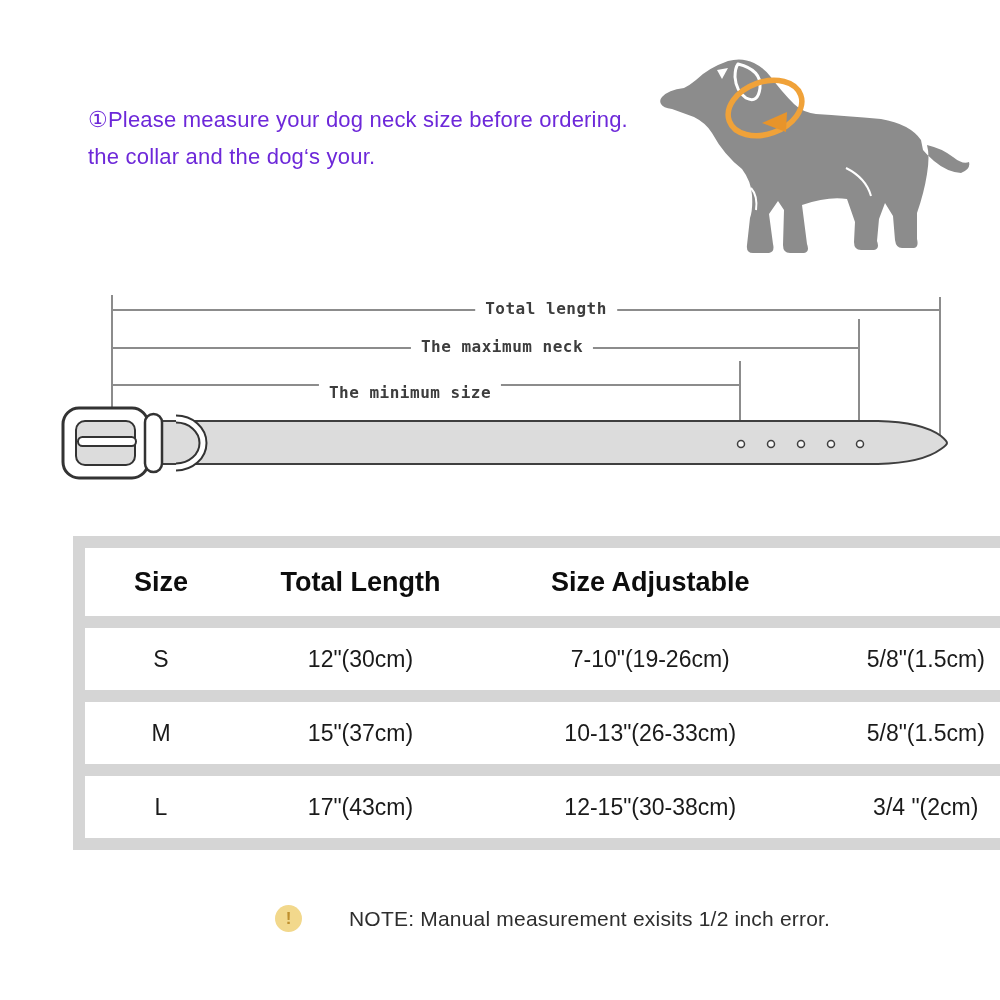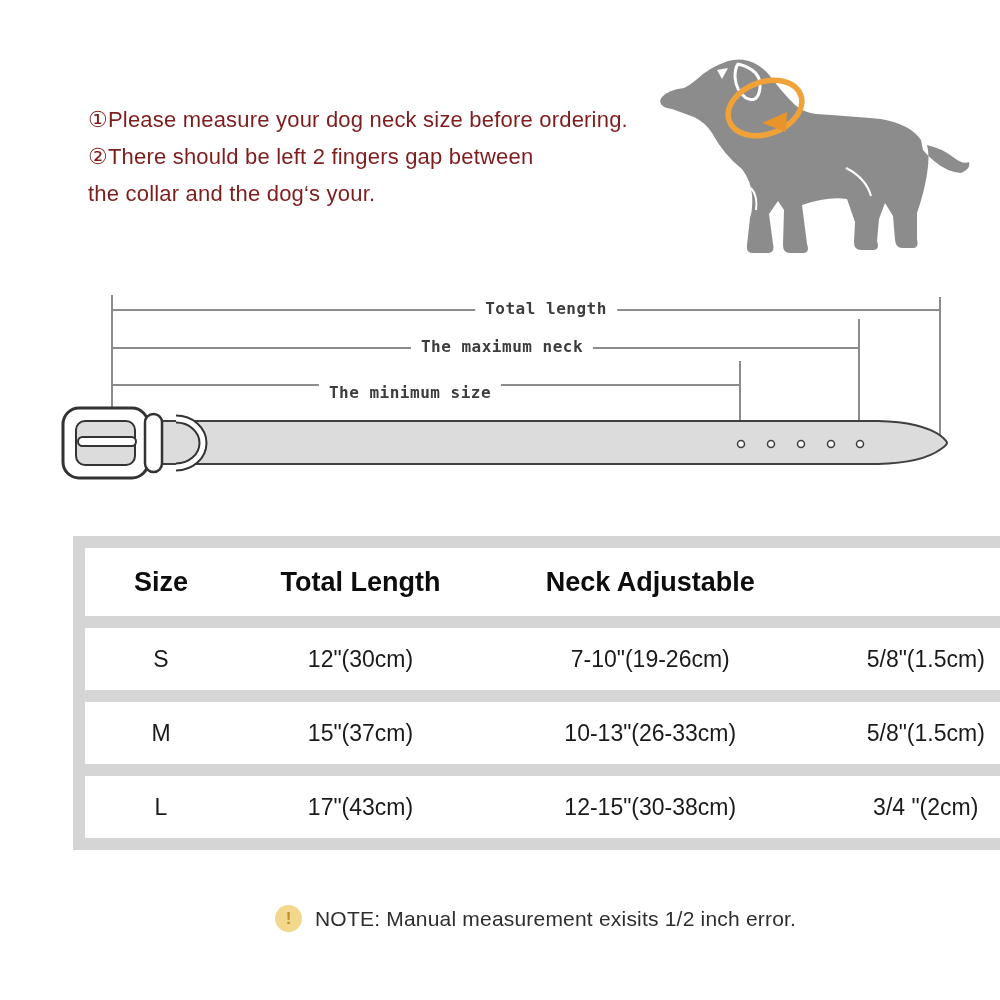--- a/index.html
+++ b/index.html
@@ -12,21 +12,21 @@
     background: #ffffff;
     overflow: hidden;
   }
 
   
   .instructions {
     position: absolute;
     left: 88px;
     top: 101px;
     width: 620px;
-    color: #7f1d1d;
+    color: #6d28d9;
     font-size: 22px;
     line-height: 37px;
     letter-spacing: 0.2px;
   }
 
   
   .dog-figure {
     position: absolute;
     left: 650px;
     top: 28px;
@@ -109,30 +109,30 @@
     display: flex;
     align-items: center;
     justify-content: center;
     flex: 0 0 auto;
   }
   .note-text {
     font-size: 21px;
     color: #2e2e2e;
     letter-spacing: 0.2px;
     white-space: nowrap;
+    margin-left: 34px;
   }
 </style>
 </head>
 <body>
 
 <div class="stage">
 
   <div class="instructions">
     <div>①Please measure your dog neck size before ordering.</div>
-    <div>②There should be left 2 fingers gap between</div>
     <div>the collar and the dog‘s your.</div>
   </div>
 
   <svg class="dog-figure" viewBox="0 0 330 260">
     <path fill="#8c8c8c" d="
       M 34 60
       Q 18 62 12 69 Q 9 72 11 76 Q 13 80 22 81 L 44 89
       Q 56 95 62 105
       Q 74 127 92 141
       Q 101 153 102 167
@@ -201,21 +201,21 @@
   </svg>
 
   <div class="dim-label dim-label-total">Total length</div>
   <div class="dim-label dim-label-max">The maximum neck</div>
   <div class="dim-label dim-label-min">The minimum size</div>
 
   <div class="size-table">
     <div class="size-row header-row">
       <div class="size-cell">Size</div>
       <div class="size-cell">Total Length</div>
-      <div class="size-cell">Neck Adjustable</div>
+      <div class="size-cell">Size Adjustable</div>
     </div>
     <div class="size-row">
       <div class="size-cell">S</div>
       <div class="size-cell">12"(30cm)</div>
       <div class="size-cell">7-10"(19-26cm)</div>
       <div class="size-cell">5/8"(1.5cm)</div>
     </div>
     <div class="size-row">
       <div class="size-cell">M</div>
       <div class="size-cell">15"(37cm)</div>

